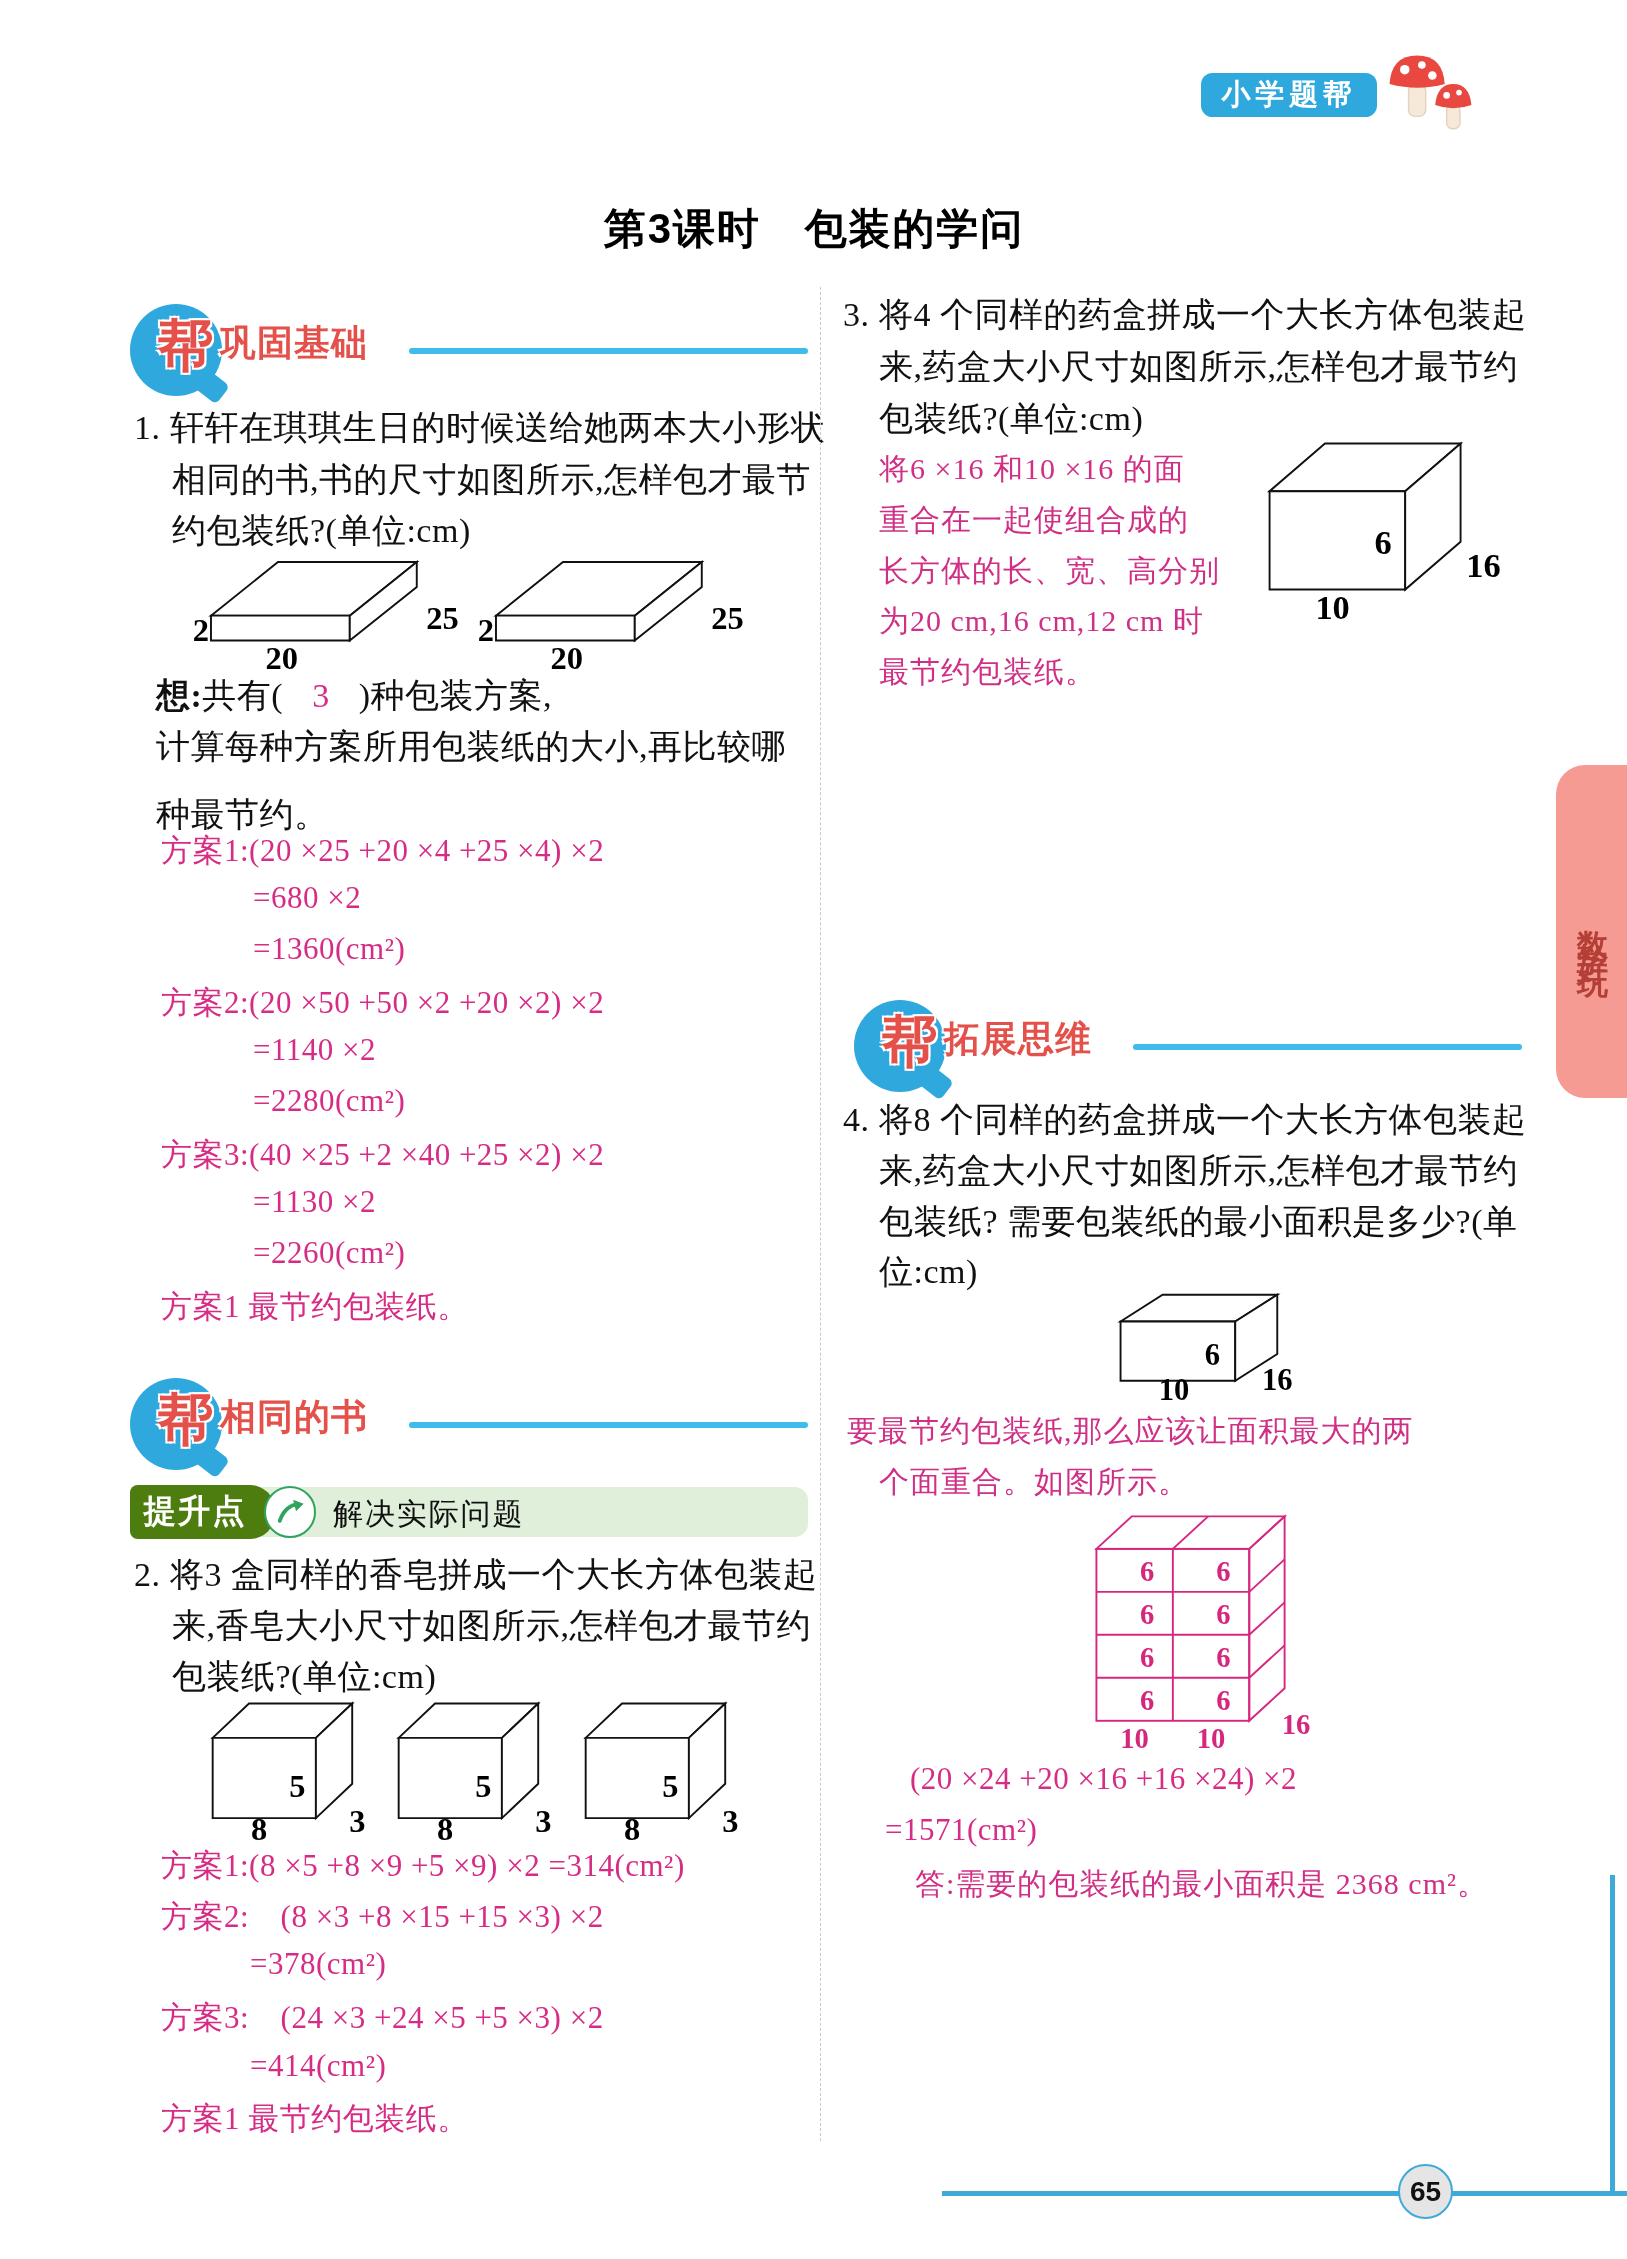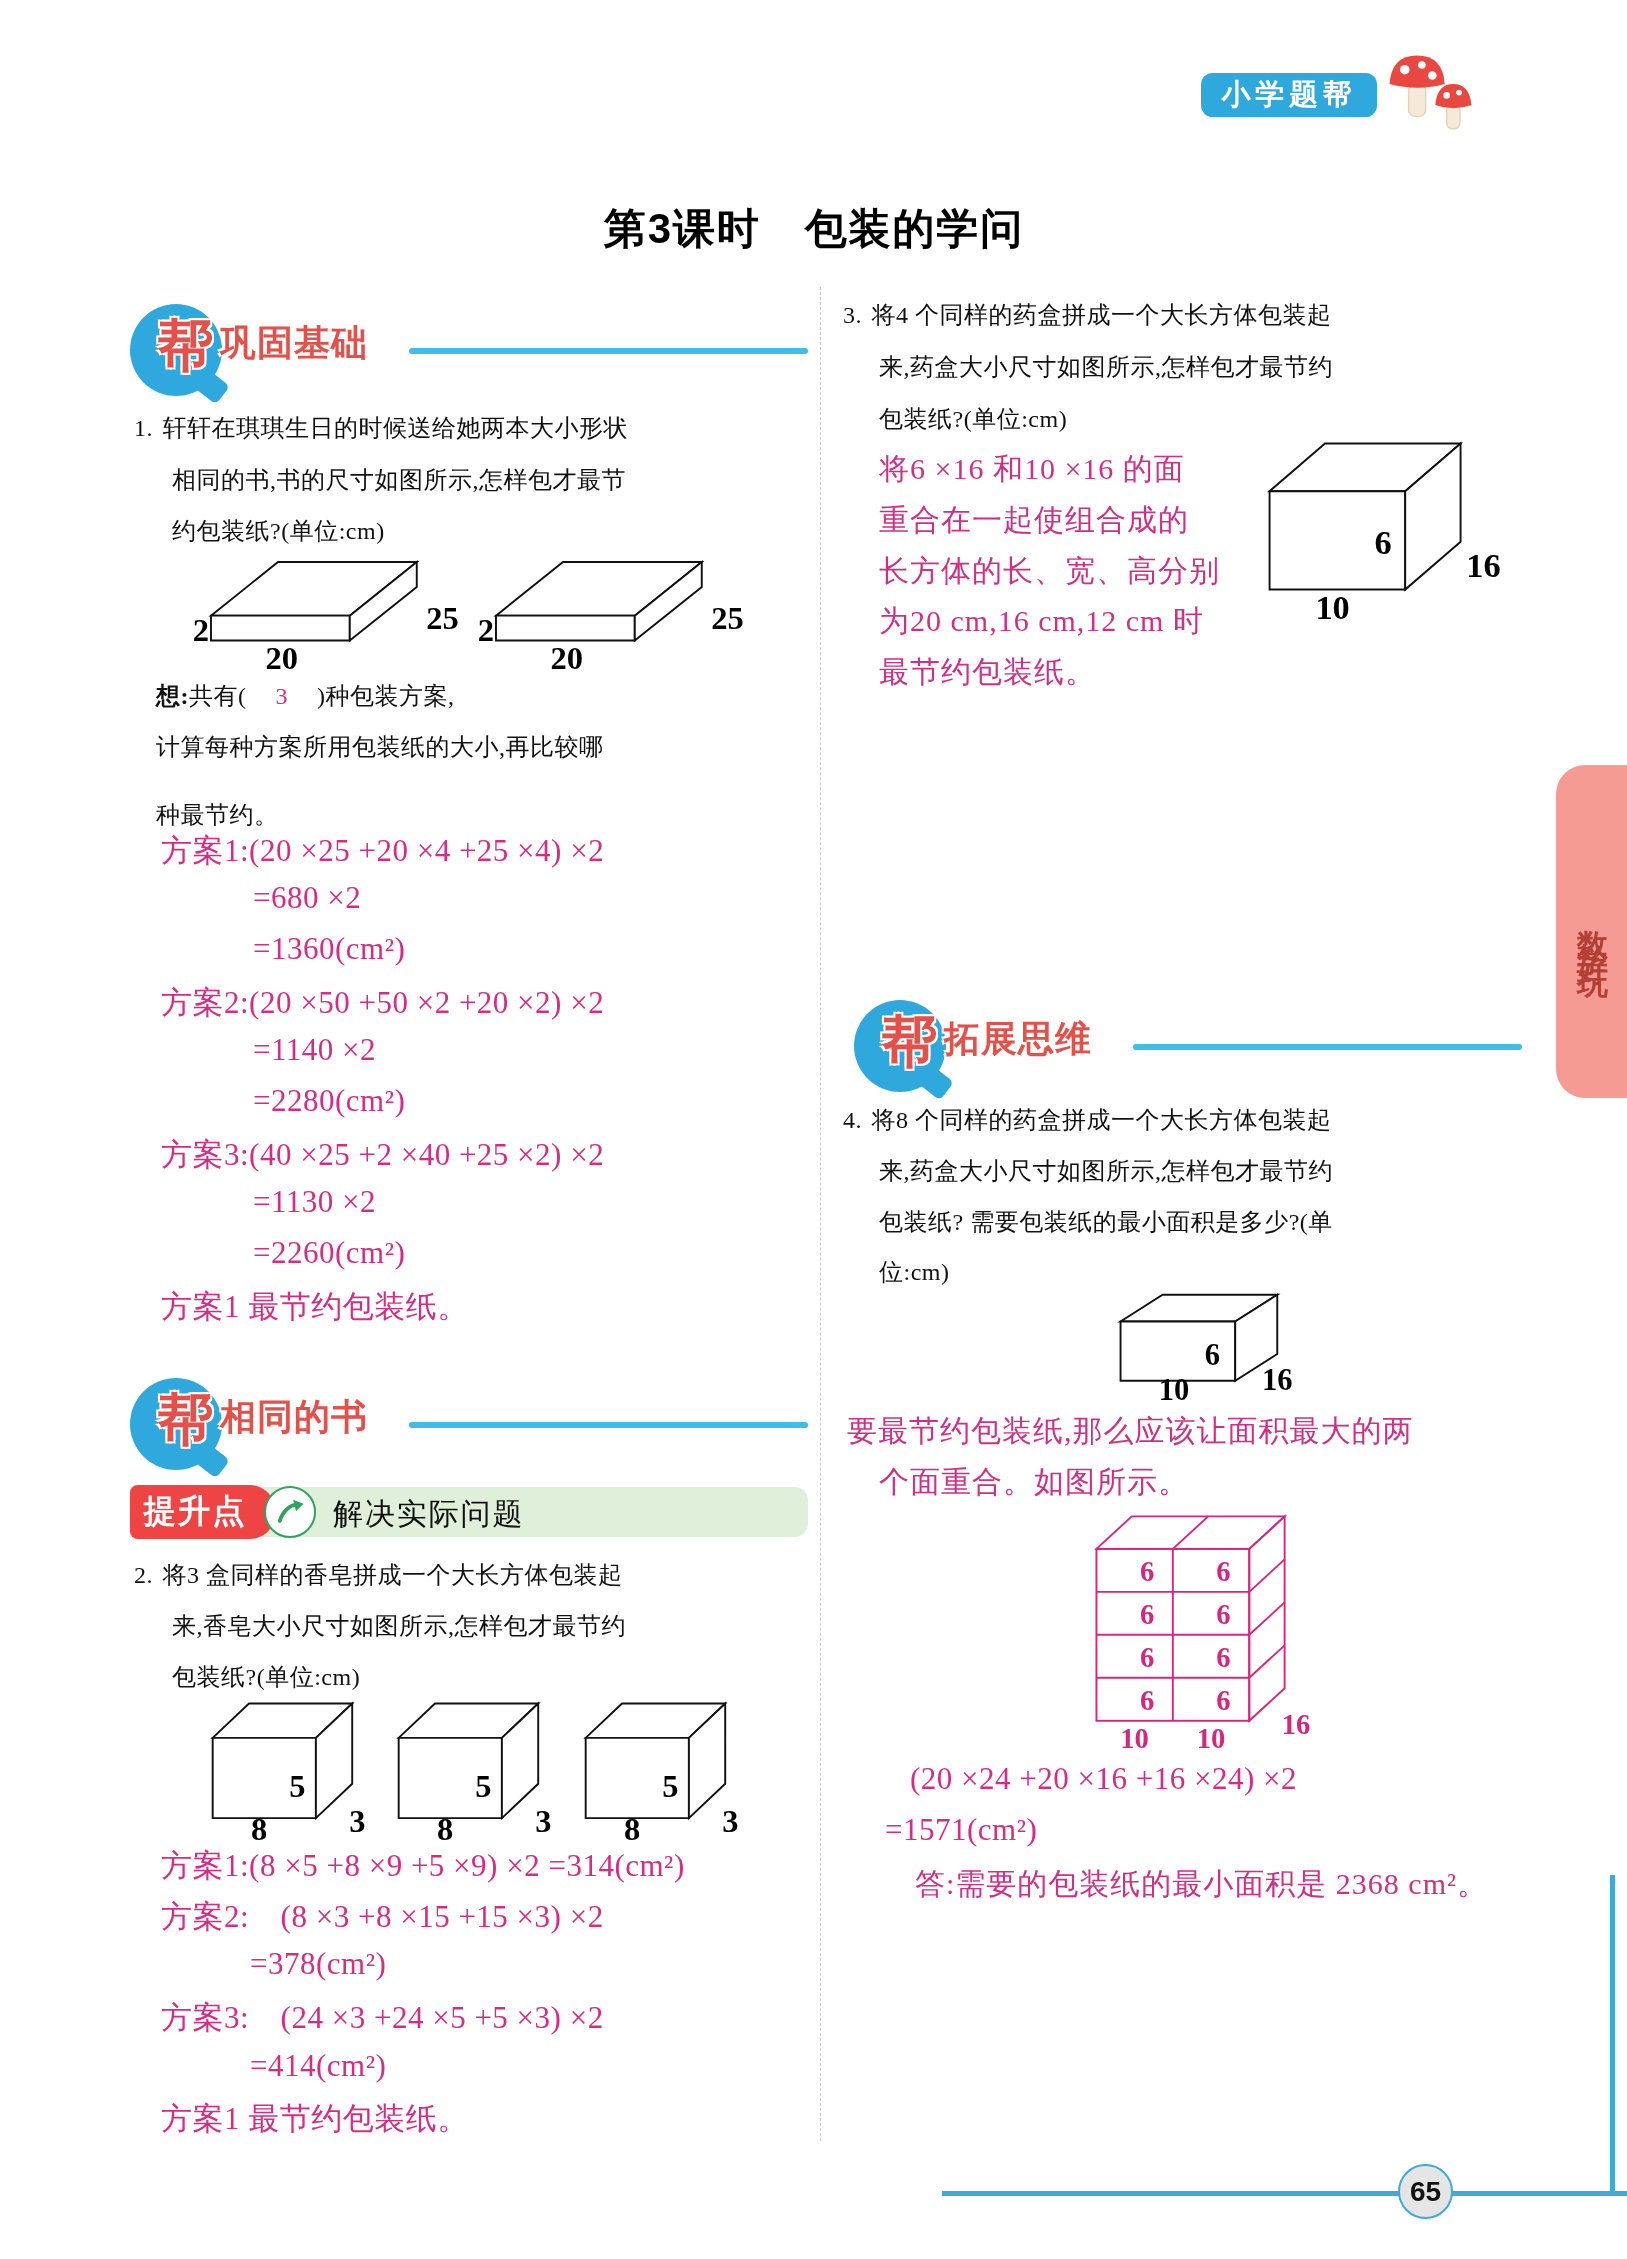--- a/index.html
+++ b/index.html
@@ -30,38 +30,38 @@
     text-shadow:-1.9px -1.9px 0 #fff,1.9px -1.9px 0 #fff,-1.9px 1.9px 0 #fff,1.9px 1.9px 0 #fff;
   }
   .sec .label{
     position:absolute;left:90px;top:15.3px;font-family:"Liberation Sans",sans-serif;font-weight:bold;
     font-size:36px;color:#e4504a;letter-spacing:1px;
     text-shadow:-1.9px -1.9px 0 #fff,1.9px -1.9px 0 #fff,-1.9px 1.9px 0 #fff,1.9px 1.9px 0 #fff;
   }
   .sec .line{position:absolute;top:44px;height:5.7px;background:#3fbce9;border-radius:2.9px;}
 
   
-  .tline{position:absolute;font-size:24px;line-height:38px;color:#111;white-space:nowrap;letter-spacing:0.5px;}
+  .tline{position:absolute;font-size:34px;line-height:38px;color:#111;white-space:nowrap;letter-spacing:0.5px;}
   .tline .num{margin-right:9.6px;}
   .bold{font-weight:bold;}
   .pink{color:#d62c85;}
   .pad{padding:0 29px;}
 
   
   .eq{position:absolute;font-size:31px;color:#d62c85;white-space:nowrap;letter-spacing:0.5px;}
   
   .note{position:absolute;font-size:30px;color:#d02f86;white-space:nowrap;letter-spacing:1px;margin-left:30px;}
 
   
   .lift-bar{
     position:absolute;left:130px;top:1487px;width:678px;height:50px;
     background:#dfefda;border-radius:7.6px 13.4px 13.4px 7.6px;
   }
   .lift-badge{
-    position:absolute;left:0;top:-1.9px;width:145px;height:54px;background:#ef4444;
+    position:absolute;left:0;top:-1.9px;width:145px;height:54px;background:#4d7c0f;
     border-radius:7.6px 25px 25px 7.6px;display:flex;align-items:center;justify-content:flex-start;
     padding-left:13.4px;box-sizing:border-box;
     font-family:"Liberation Sans",sans-serif;font-weight:bold;font-size:32.5px;color:#fff;letter-spacing:1.9px;text-align:right;
   }
   .lift-arrow{
     position:absolute;left:134px;top:-1px;width:52px;height:52px;background:#fff;border-radius:50%;
     border:2.9px solid #2fa45e;box-sizing:border-box;display:flex;align-items:center;justify-content:center;
   }
   .lift-title{
     position:absolute;left:203px;top:6.7px;font-size:30px;color:#111;font-family:"Liberation Serif",serif;letter-spacing:1.9px;

